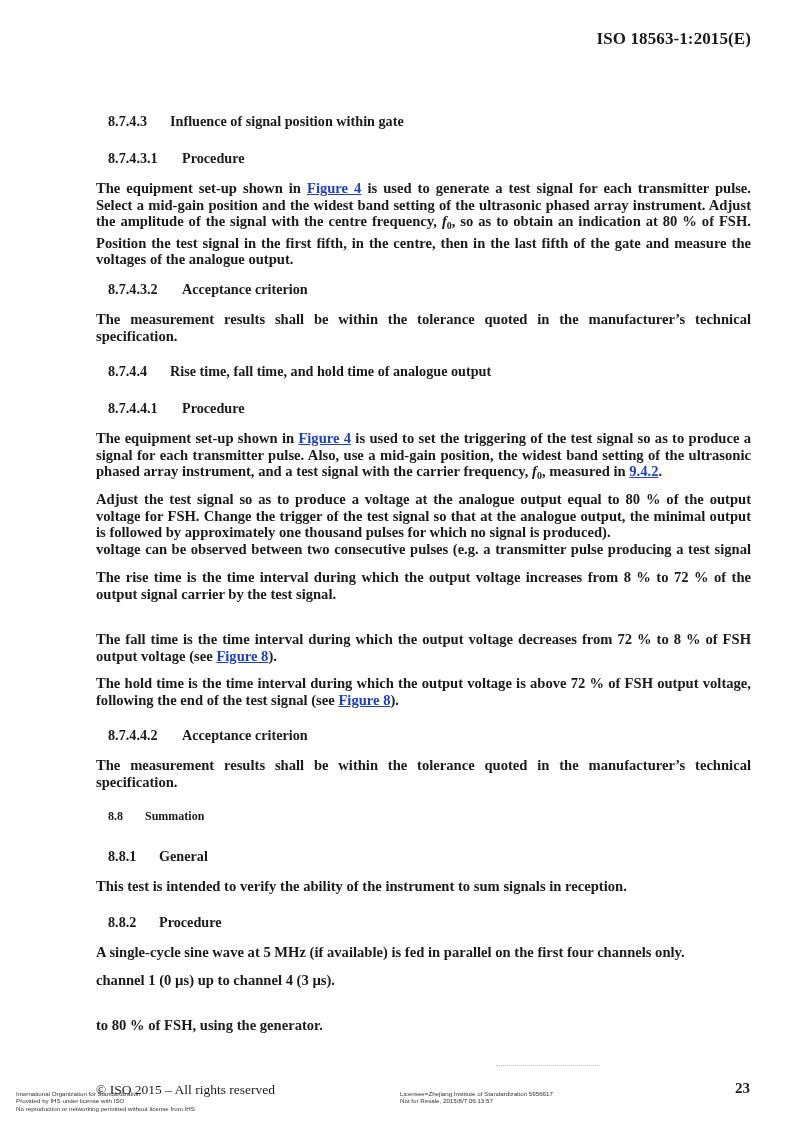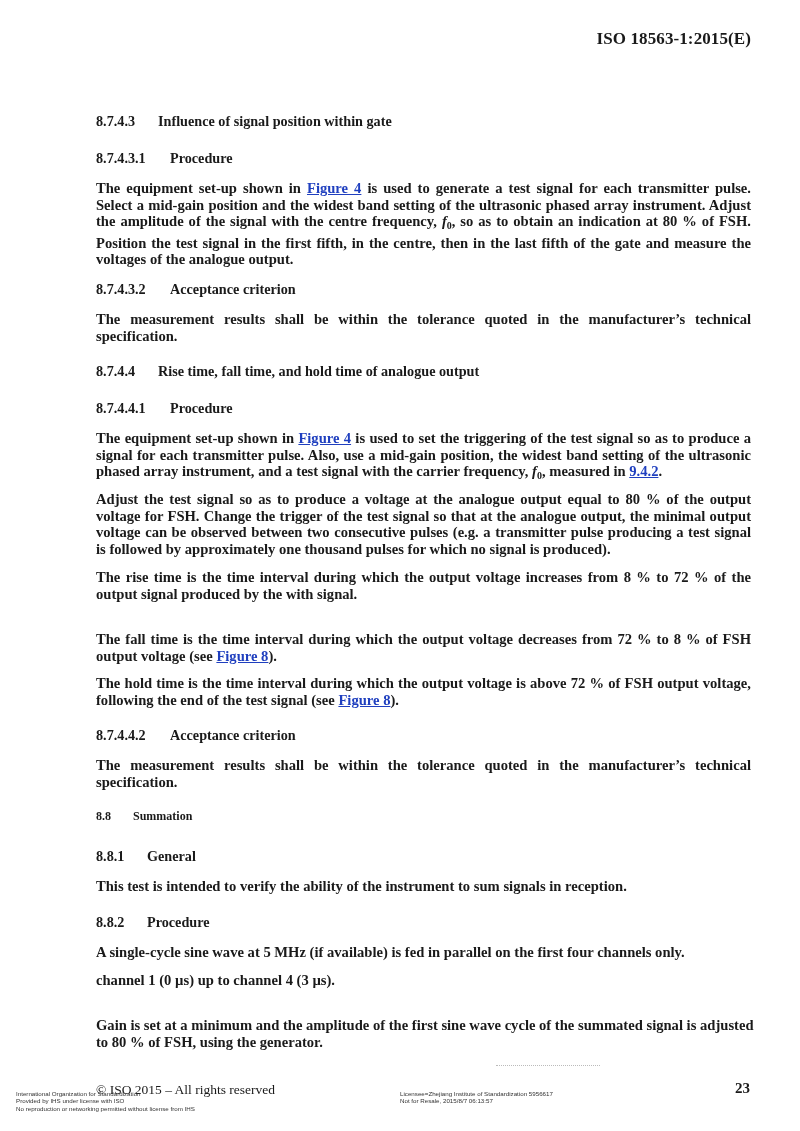--- a/index.html
+++ b/index.html
@@ -1,20 +1,20 @@
 <!DOCTYPE html>
 <html><head>
 <meta charset="utf-8">
 <style>
   html, body { margin:0; padding:0; background:#ffffff; }
   body { width:800px; height:1131px; position:relative; overflow:hidden; color:#1a1a1a;
          font-family:"Liberation Serif","DejaVu Serif",serif; }
   .page-header { position:absolute; top:29px; right:49px; font-weight:bold; font-size:17px; letter-spacing:0.1px; }
   .content { position:absolute; left:96px; width:655px; top:0; }
-  .h { position:absolute; left:0; font-weight:bold; font-size:14.2px; white-space:nowrap; }
+  .h { position:absolute; left:12px; font-weight:bold; font-size:14.2px; white-space:nowrap; }
   .h .num { display:inline-block; }
   .h2 { font-size:12px; }
   .p { position:absolute; left:0; width:655px; font-size:14.6px; line-height:16.5px; text-align:justify;font-weight:bold; }
   .p .line { display:block; text-align:justify; text-align-last:justify; white-space:nowrap; overflow:visible; }
   .p .line.last { text-align-last:left; }
   a.link { color:#1f3fbf; text-decoration:underline; }
   .sub { font-size:10px; vertical-align:-3px; }
   .foot-copy { position:absolute; left:96px; top:1082px; font-size:13.5px; }
   .foot-left { position:absolute; left:16px; top:1090px; font-family:"Liberation Sans","DejaVu Sans",sans-serif; font-size:6.2px; line-height:7.4px; color:#333; }
   .foot-right { position:absolute; left:400px; top:1090px; font-family:"Liberation Sans","DejaVu Sans",sans-serif; font-size:6.2px; line-height:7.4px; color:#333; }
@@ -59,26 +59,26 @@
     <span class="num" style="width:74px">8.7.4.4.1</span><span>Procedure</span>
   </div>
   <div class="p" style="top:430px">
     <span class="line"><span>The equipment set-up shown in </span><a class="link">Figure 4</a><span> is used to set the triggering of the test signal so as to produce a</span></span>
     <span class="line">signal for each transmitter pulse. Also, use a mid-gain position, the widest band setting of the ultrasonic</span>
     <span class="line last"><span>phased array instrument, and a test signal with the carrier frequency, </span><i>f</i><span class="sub">0</span><span>, measured in </span><a class="link">9.4.2</a><span>.</span></span>
   </div>
   <div class="p" style="top:491px">
     <span class="line">Adjust the test signal so as to produce a voltage at the analogue output equal to 80 % of the output</span>
     <span class="line">voltage for FSH. Change the trigger of the test signal so that at the analogue output, the minimal output</span>
+    <span class="line last">is followed by approximately one thousand pulses for which no signal is produced).</span>
     <span class="line">voltage can be observed between two consecutive pulses (e.g. a transmitter pulse producing a test signal</span>
-    <span class="line last">is followed by approximately one thousand pulses for which no signal is produced).</span>
   </div>
   <div class="p" style="top:569px">
     <span class="line">The rise time is the time interval during which the output voltage increases from 8 % to 72 % of the</span>
-    <span class="line last">output signal produced by the with signal.</span>
+    <span class="line last">output signal carrier by the test signal.</span>
   </div>
   <div class="p" style="top:631px">
     <span class="line">The fall time is the time interval during which the output voltage decreases from 72 % to 8 % of FSH</span>
     <span class="line last"><span>output voltage (see </span><a class="link">Figure 8</a><span>).</span></span>
   </div>
   <div class="p" style="top:675px">
     <span class="line">The hold time is the time interval during which the output voltage is above 72 % of FSH output voltage,</span>
     <span class="line last"><span>following the end of the test signal (see </span><a class="link">Figure 8</a><span>).</span></span>
   </div>
 
@@ -104,21 +104,20 @@
   <div class="h" style="top:914px">
     <span class="num" style="width:51px">8.8.2</span><span>Procedure</span>
   </div>
   <div class="p" style="top:944px">
     <span class="line last">A single-cycle sine wave at 5 MHz (if available) is fed in parallel on the first four channels only.</span>
   </div>
   <div class="p" style="top:972px">
     <span class="line last">channel 1 (0 µs) up to channel 4 (3 µs).</span>
   </div>
   <div class="p" style="top:1017px">
-    <span class="line">Gain is set at a minimum and the amplitude of the first sine wave cycle of the summated signal is adjusted</span>
     <span class="line last">to 80 % of FSH, using the generator.</span>
   </div>
 </div>
 
 <div class="dots"></div>
 <div class="foot-copy">© ISO 2015 – All rights reserved</div>
 <div class="foot-left">
   <div>International Organization for Standardization</div>
   <div>Provided by IHS under license with ISO</div>
   <div>No reproduction or networking permitted without license from IHS</div>

